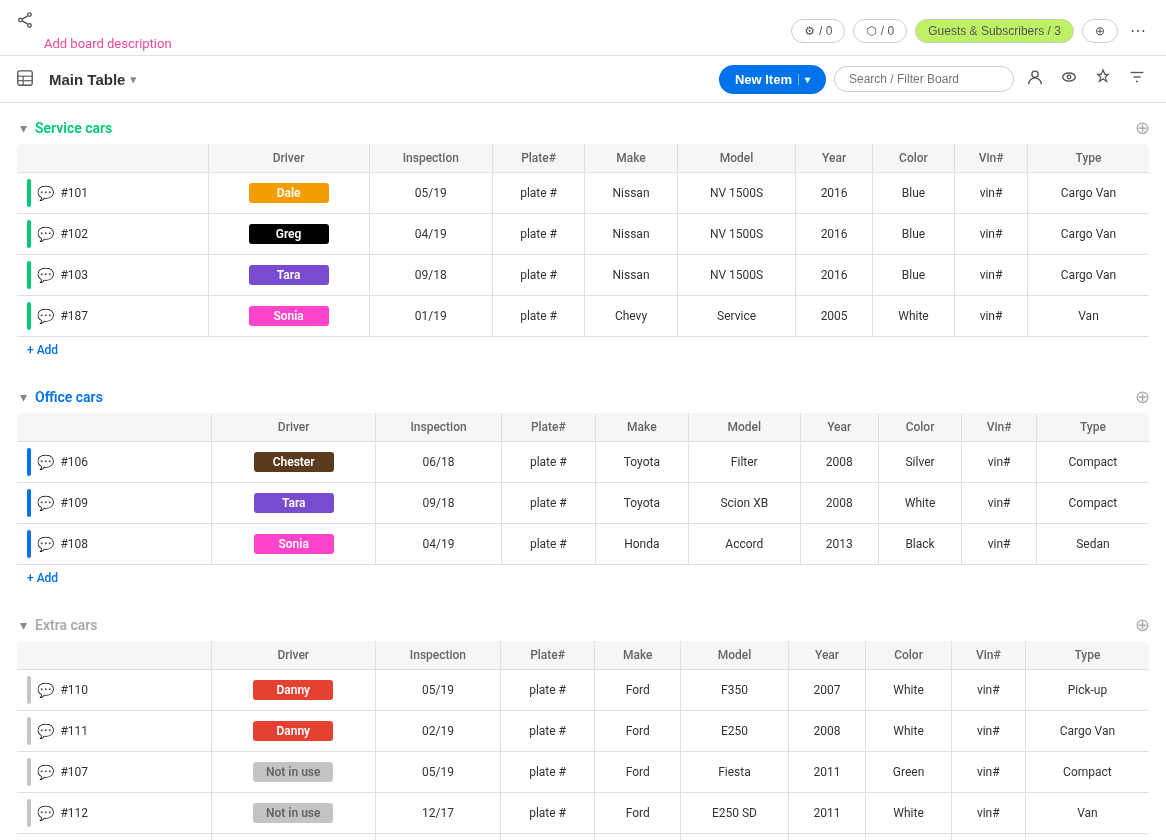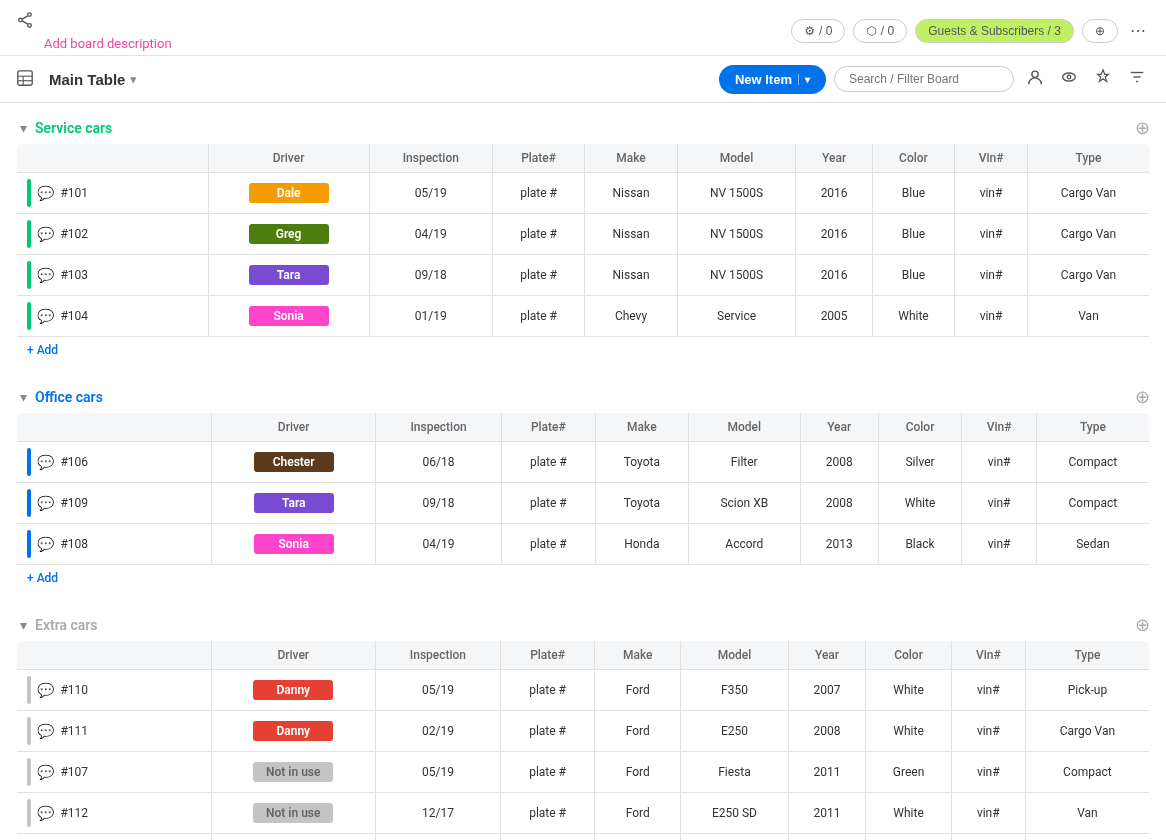--- a/index.html
+++ b/index.html
@@ -89,21 +89,21 @@
 
     .comment-icon { color: #aaa; font-size: 14px; cursor: pointer; }
 
     
     .driver-badge {
       display: inline-block; border-radius: 3px; padding: 3px 10px;
       color: #fff; font-size: 12px; font-weight: 600; min-width: 80px;
       text-align: center; cursor: pointer;
     }
     .badge-orange { background: #f59c00; }
-    .badge-red { background: #4d7c0f; }
+    .badge-red { background: #000000; }
     .badge-purple { background: #784bd1; }
     .badge-pink { background: #ff44cc; }
     .badge-brown { background: #5c3a1e; }
     .badge-orange2 { background: #e44132; }
     .badge-gray { background: #c4c4c4; color: #666; }
 
     
     .add-row td { color: #0073ea; font-weight: 500; cursor: pointer; font-size: 12px; padding: 6px 10px; }
 
     
@@ -270,21 +270,21 @@
             <td>2016</td>
             <td>Blue</td>
             <td>vin#</td>
             <td>Cargo Van</td>
           </tr>
           <tr>
             <td>
       <div class="row-id-cell">
         <span class="row-accent accent-green"></span>
         <span class="comment-icon">💬</span>
-        <span>#104</span>
+        <span>#187</span>
       </div>
     </td>
             <td><span class="driver-badge badge-pink">Sonia</span></td>
             <td>01/19</td>
             <td>plate #</td>
             <td>Chevy</td>
             <td>Service</td>
             <td>2005</td>
             <td>White</td>
             <td>vin#</td>

